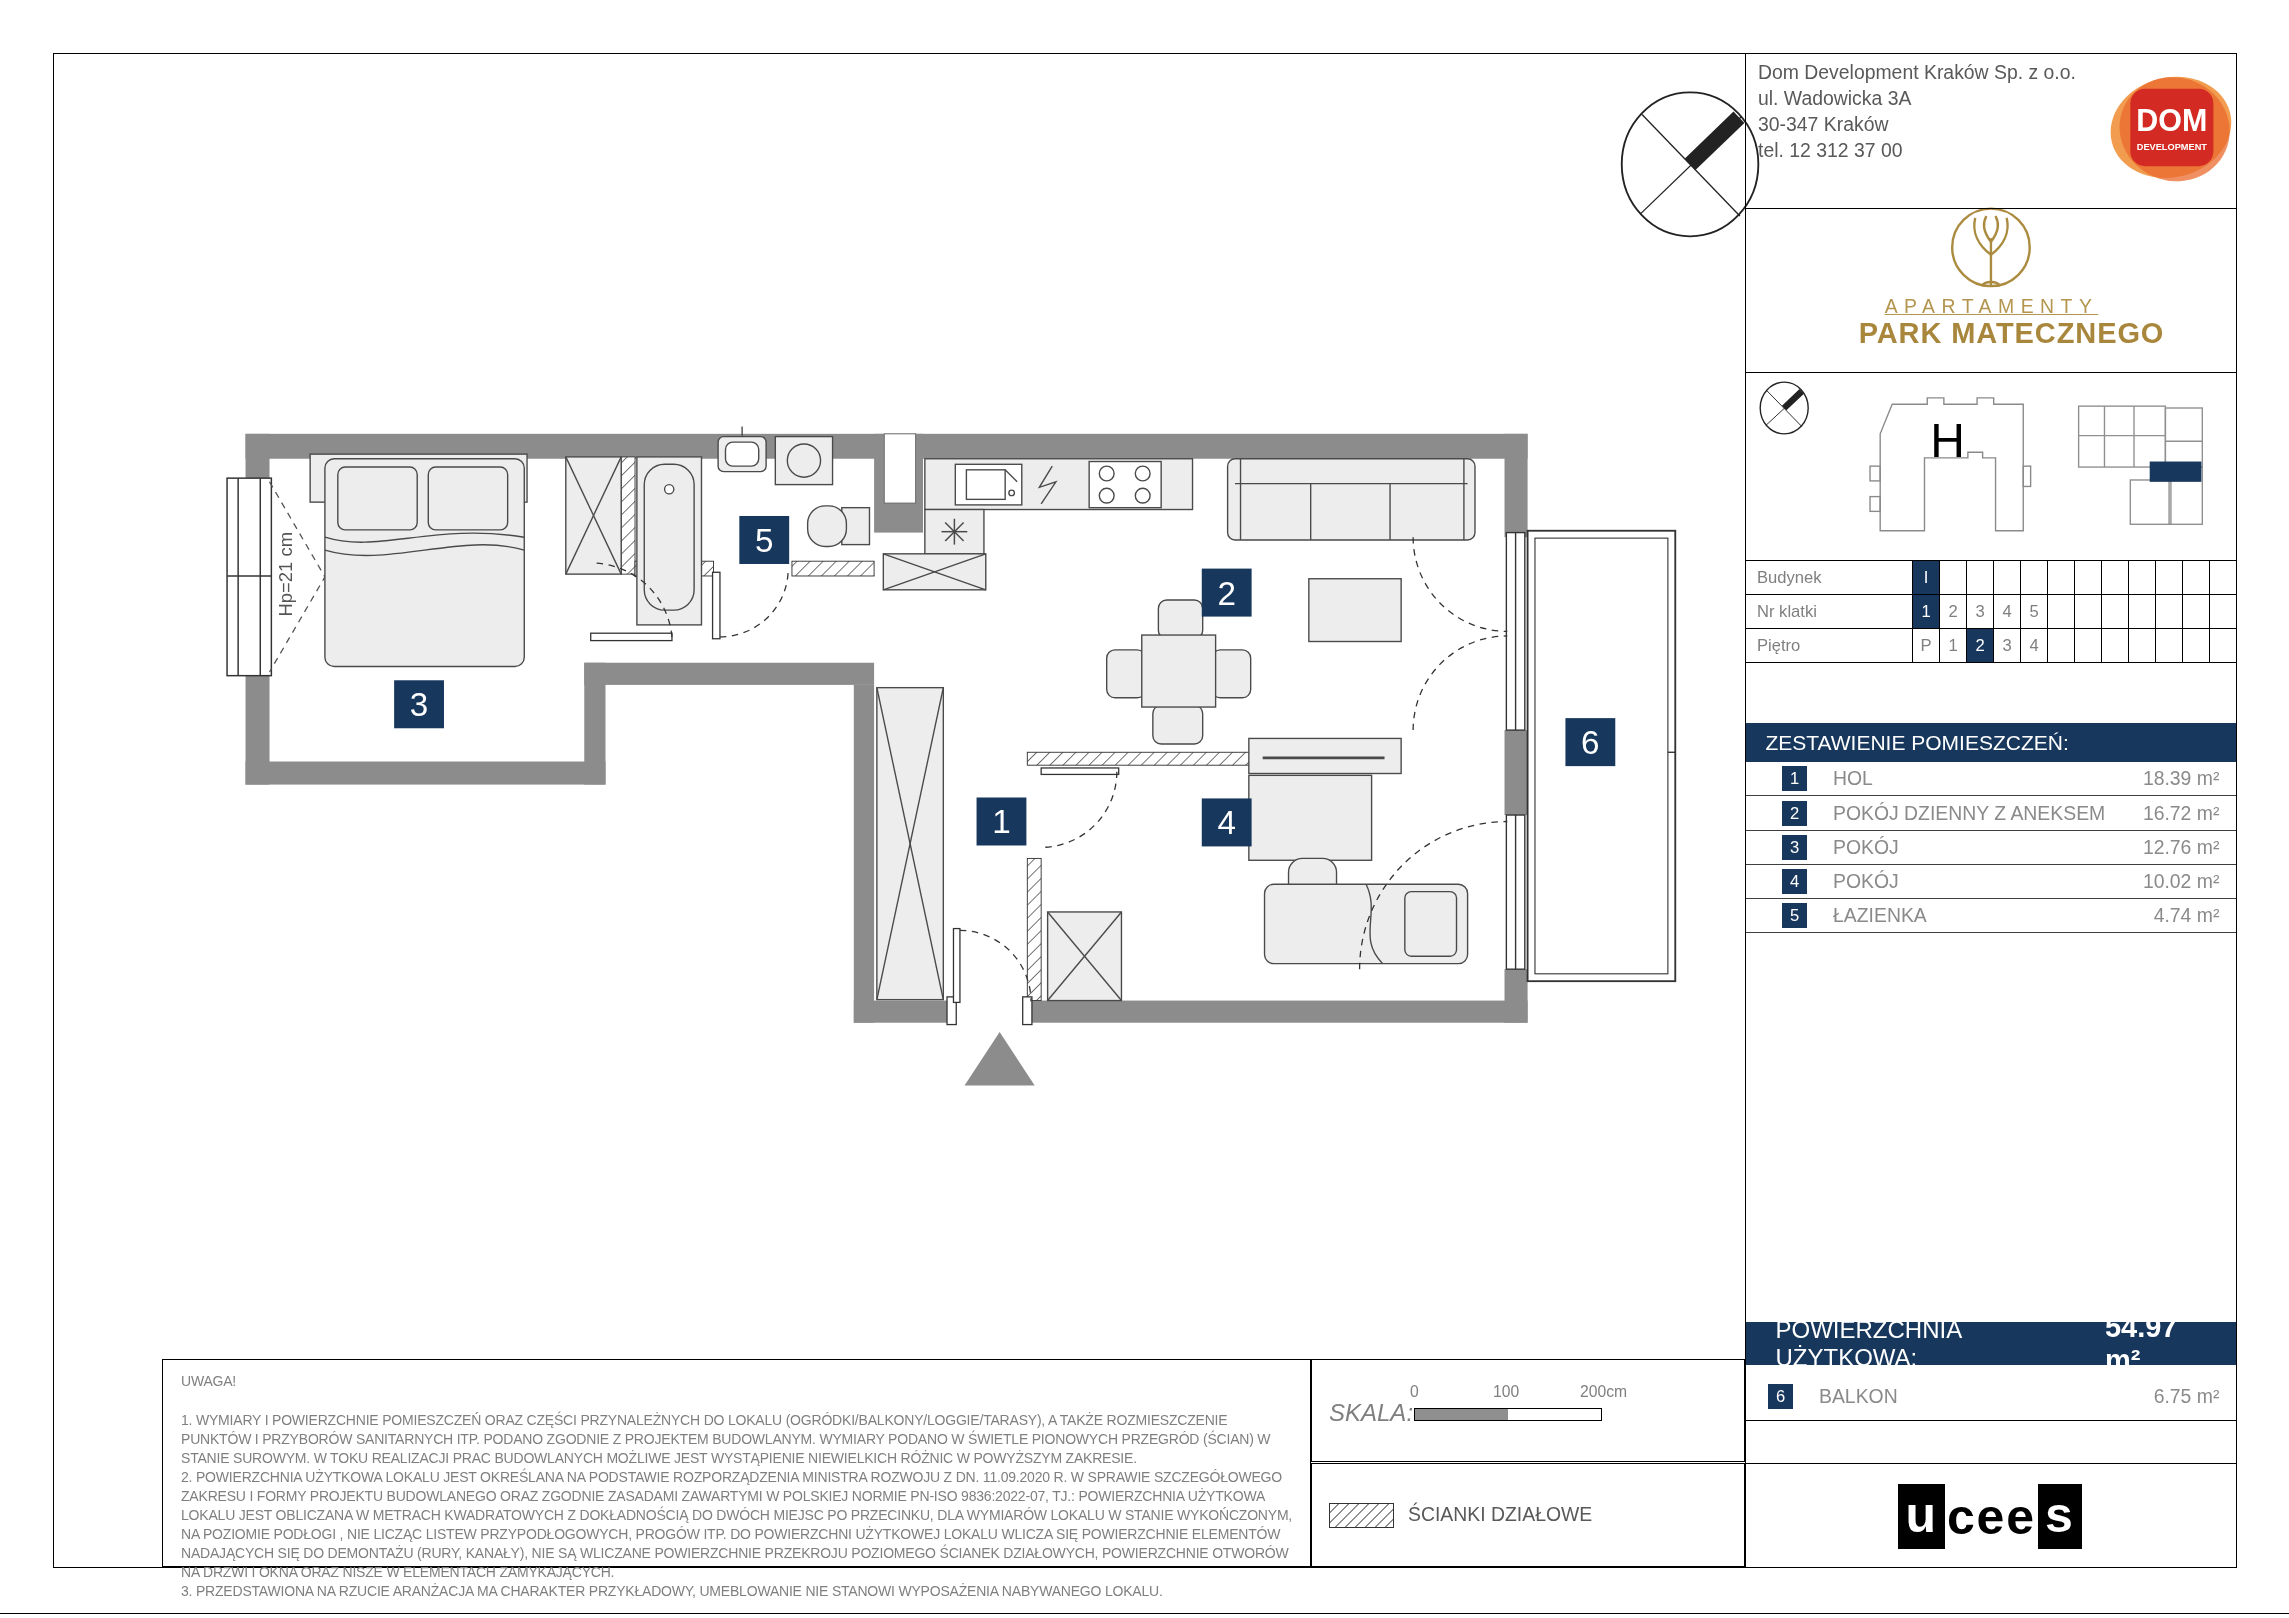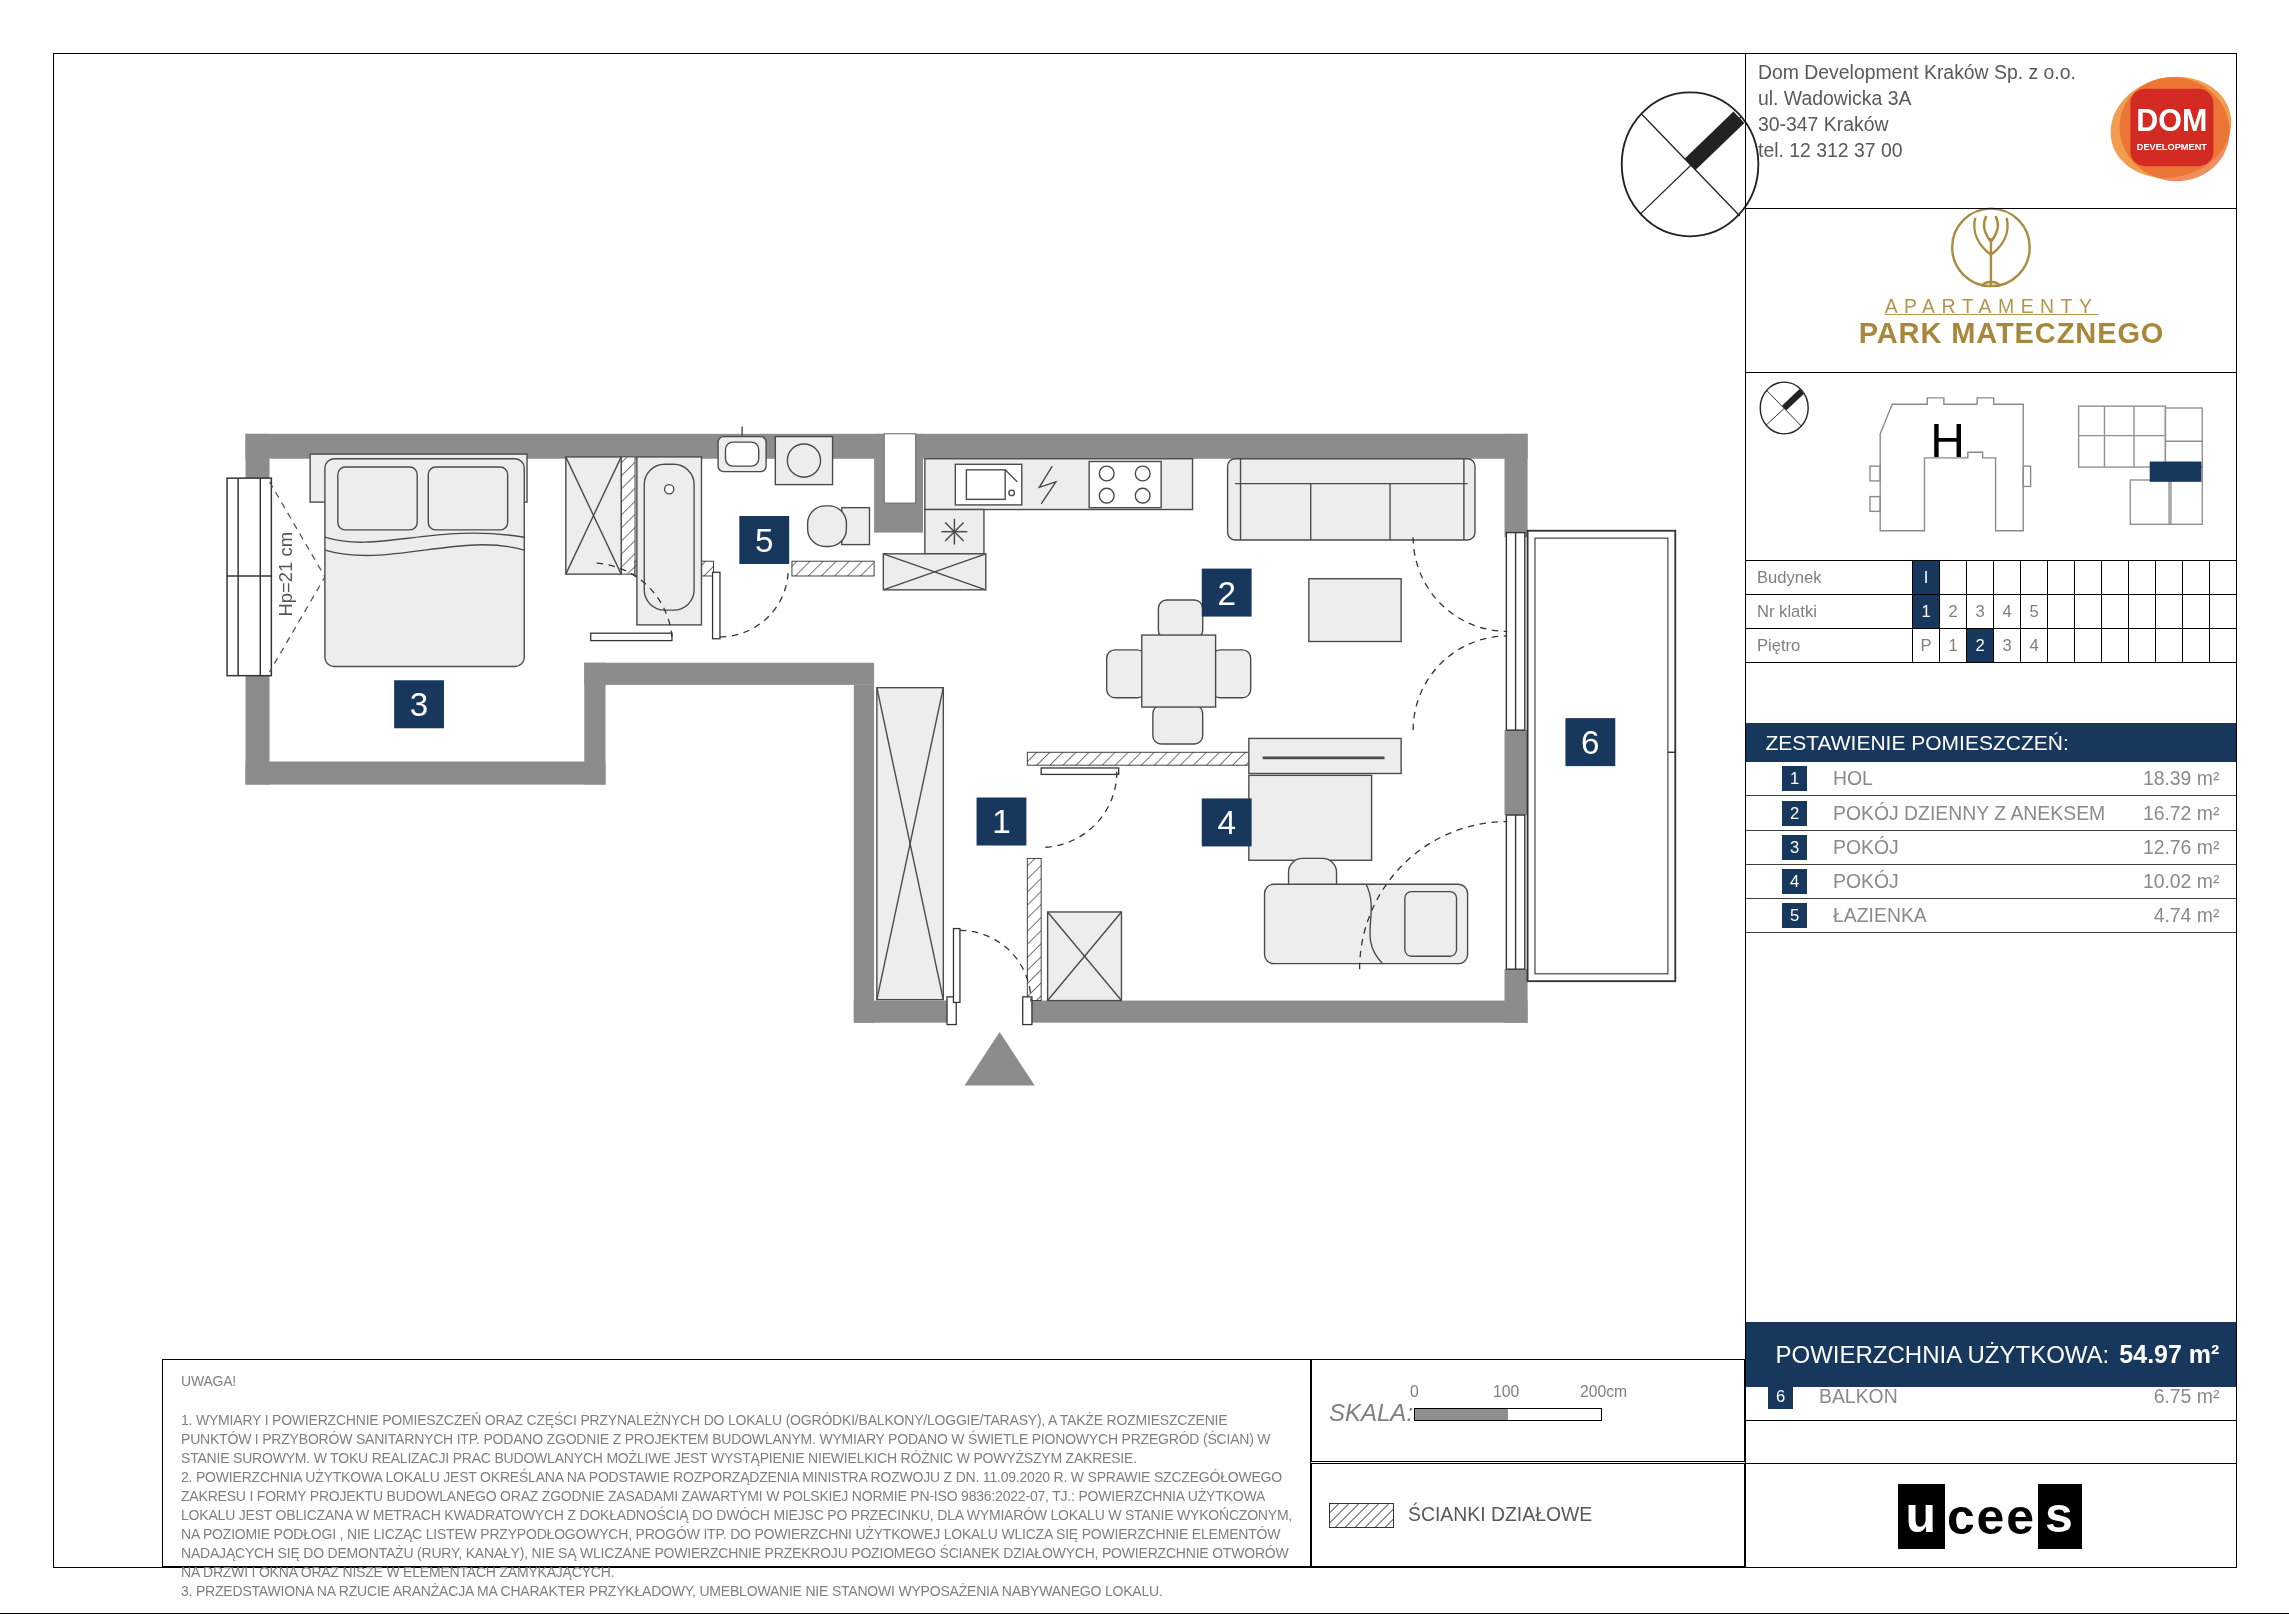--- a/index.html
+++ b/index.html
@@ -20,23 +20,23 @@
   .ut-cells{flex:1;display:flex;border-left:0.9px solid #000;}
   .utcell{flex:1;text-align:center;line-height:33px;font-size:16.6px;color:#7f7f7f;}
   .utcell + .utcell{border-left:0.9px solid #000;}
   .utcell.hl{background:#17375d;color:#fff;}
   
   .zest-header{left:1746px;top:723px;width:490px;height:39px;background:#17375d;color:#fff;font-size:21px;line-height:39px;padding-left:19.4px;box-sizing:border-box;}
   .room-row{left:1746px;width:490px;height:34px;display:flex;align-items:center;border-bottom:0.9px solid #3f3f3f;}
   .badge-sm{width:25px;height:25px;background:#17375d;color:#fff;font-size:16.6px;text-align:center;line-height:25px;margin-left:36px;flex:0 0 auto;}
   .room-label{color:#8a8a8a;font-size:19.4px;margin-left:26px;white-space:nowrap;}
   .room-area{color:#8a8a8a;font-size:19.4px;margin-left:auto;margin-right:16.6px;}
-  .total-band{left:1746px;top:1322px;width:490px;height:65px;background:#17375d;color:#fff;display:flex;align-items:center;}
+  .total-band{left:1746px;top:1322px;width:490px;height:43px;background:#17375d;color:#fff;display:flex;align-items:center;}
   .total-label{font-size:24px;margin-left:29.5px;}
-  .total-value{font-size:25px;font-weight:bold;margin-left:auto;margin-right:16.6px;}
+  .total-value{font-size:29px;font-weight:bold;margin-left:auto;margin-right:16.6px;}
   .balkon-row{top:1372px;height:48px;border-bottom:1.3px solid #000;}
   
   .uwaga{left:181px;top:1372px;width:1112px;color:#7f7f7f;font-size:14px;line-height:19px;letter-spacing:-0.2px;}
   .uwaga .title{margin-bottom:20px;}
   .skala-label{left:1329px;top:1399px;color:#7f7f7f;font-size:24px;font-style:italic;}
   .tick{color:#7f7f7f;font-size:15.7px;top:1383px;}
   .scalebar{left:1414px;top:1408px;width:188px;height:13px;border:0.9px solid #000;box-sizing:border-box;}
   .scalebar .half{width:93px;height:100%;background:#8f8f8f;}
   .legend-hatch{left:1329px;top:1503px;width:63px;height:23px;border:0.9px solid #333;background:repeating-linear-gradient(135deg,#fff 0 5.5px,#909090 5.5px 7px);}
   .legend-label{left:1408px;top:1503px;color:#595959;font-size:19.4px;}

